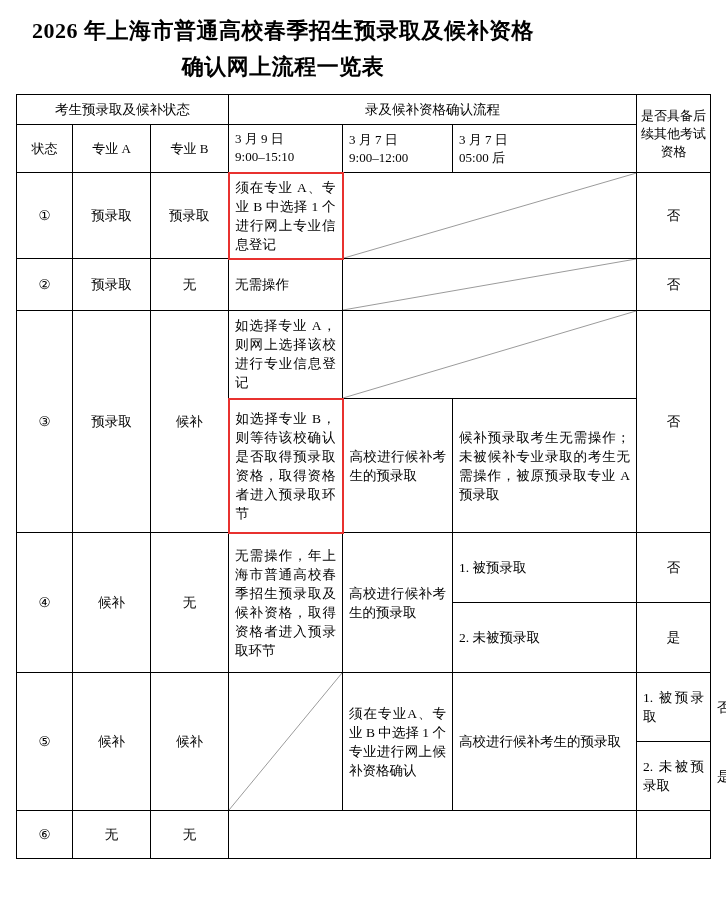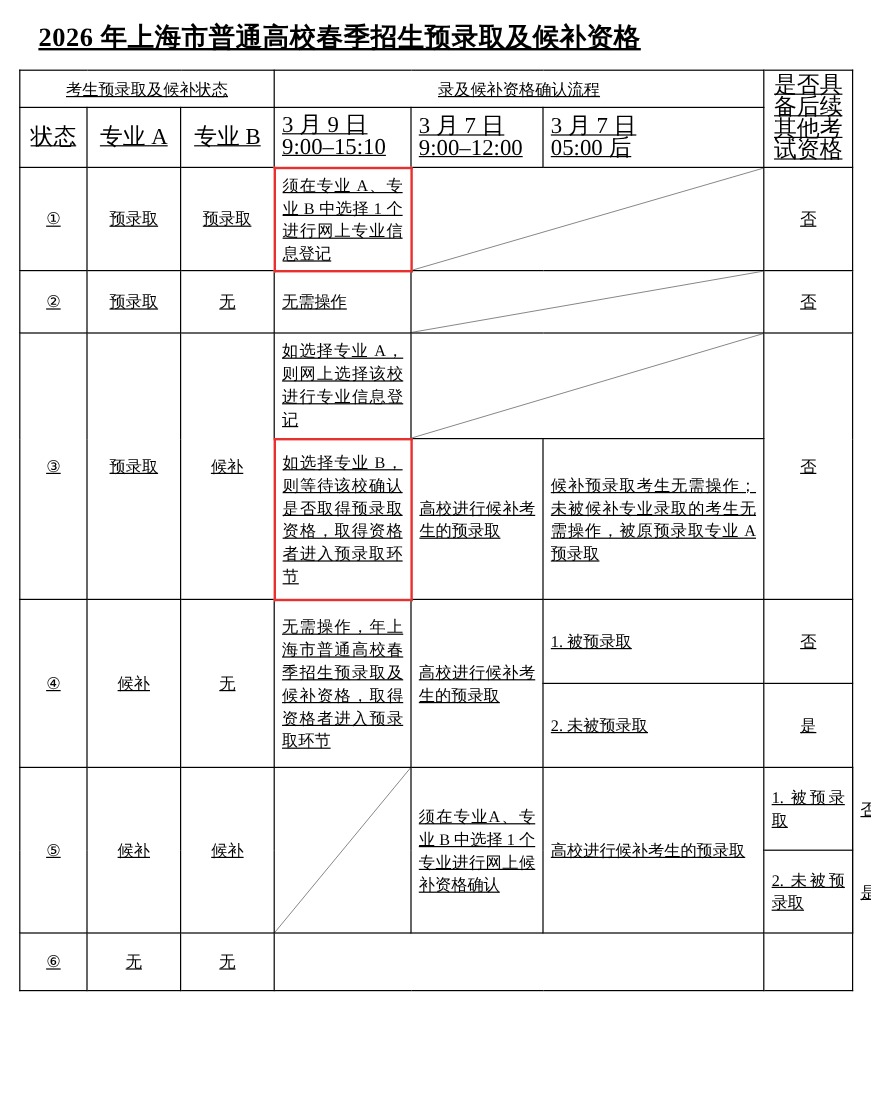--- a/index.html
+++ b/index.html
@@ -13,21 +13,20 @@
     font-family: "Liberation Serif", "DejaVu Serif", serif;
     color: #000000;
     position: relative;
     overflow: hidden;
   }
   .page {
     width: 578px;
     height: 917px;
     box-sizing: border-box;
     padding: 10px 28px 0 16px;
-    text-decoration: underline;
   }
   .title {
     text-align: center;
     font-weight: bold;
     font-size: 22px;
     line-height: 34px;
     letter-spacing: 0.5px;
     margin: 4px 0 10px 0;
     font-family: "Liberation Serif", "DejaVu Serif", serif;
   }
@@ -48,21 +47,21 @@
     box-sizing: border-box;
     font-weight: normal;
   }
   .c-center { text-align: center; }
   .c-just {
     text-align: justify;
     text-align-last: left;
     vertical-align: top;
   }
   .hdr-group { text-align: center; font-size: 13.5px; margin-top: 28px; }
-  .hdr-sub { text-align: center; font-size: 19px; line-height: 18px; }
+  .hdr-sub { text-align: center; font-size: 13px; line-height: 18px; }
 
   
   col.w-status { width: 56px; }
   col.w-majA { width: 78px; }
   col.w-majB { width: 78px; }
   col.w-d1 { width: 114px; }
   col.w-d2 { width: 110px; }
   col.w-d3 { width: 184px; }
   col.w-last { width: 74px; }
 
@@ -87,20 +86,21 @@
 
   .empty { }
 </style>
 </head>
 <body>
 
 <div class="page">
 
   <div class="title">
     <span class="l1">2026 年上海市普通高校春季招生预录取及候补资格</span>
+    <span class="l2">确认网上流程一览表</span>
   </div>
 
   <table class="main">
     <colgroup>
       <col class="w-status">
       <col class="w-majA">
       <col class="w-majB">
       <col class="w-d1">
       <col class="w-d2">
       <col class="w-d3">

